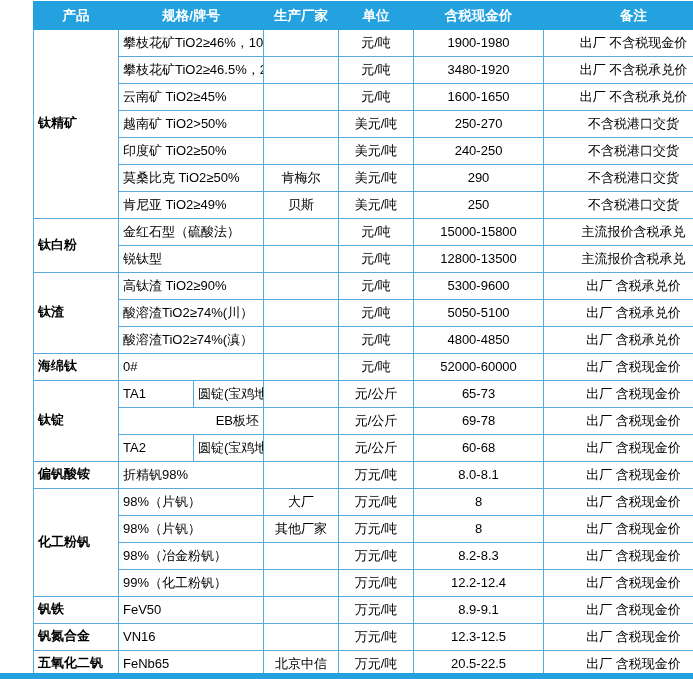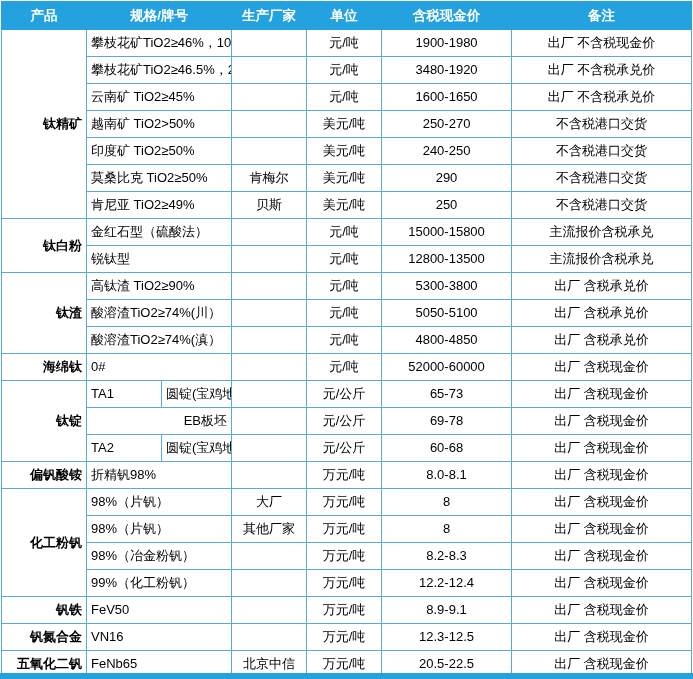--- a/index.html
+++ b/index.html
@@ -8,20 +8,21 @@
     padding: 0;
     background: #ffffff;
     font-family: "Liberation Sans", sans-serif;
   }
   #page {
     width: 693px;
     height: 679px;
     position: relative;
     background: #ffffff;
     overflow: hidden;
+    padding-left: 32px;
   }
   table.price-table {
     border-collapse: collapse;
     width: 691px;
     margin: 1px 0 0 1px;
     table-layout: fixed;
   }
   table.price-table th,
   table.price-table td {
     border: 1px solid #5aa9dd;
@@ -39,23 +40,24 @@
     font-weight: bold;
     text-align: center;
     border: 1px solid #24a2e0;
     height: 27px;
     line-height: 27px;
     font-size: 13.5px;
   }
   td.c { text-align: center; }
   td.l { text-align: left; }
   .prod-cell {
-    text-align: right;
+    text-align: left;
     font-weight: bold;
     font-size: 13.5px;
+    font-family: Liberation Mono, monospace;
   }
   .bottom-bar {
     position: absolute;
     left: 0;
     bottom: 0;
     width: 693px;
     height: 6px;
     background: #24a2e0;
   }
 </style>
@@ -150,21 +152,21 @@
         <td class="c">元/吨</td>
         <td class="c">12800-13500</td>
         <td class="c">主流报价含税承兑</td>
       </tr>
 
       <tr>
         <td class="prod-cell" rowspan="3">钛渣</td>
         <td class="l" colspan="2">高钛渣 TiO2≥90%</td>
         <td class="c"></td>
         <td class="c">元/吨</td>
-        <td class="c">5300-3800</td>
+        <td class="c">5300-9600</td>
         <td class="c">出厂 含税承兑价</td>
       </tr>
       <tr>
         <td class="l" colspan="2">酸溶渣TiO2≥74%(川）</td>
         <td class="c"></td>
         <td class="c">元/吨</td>
         <td class="c">5050-5100</td>
         <td class="c">出厂 含税承兑价</td>
       </tr>
       <tr>

